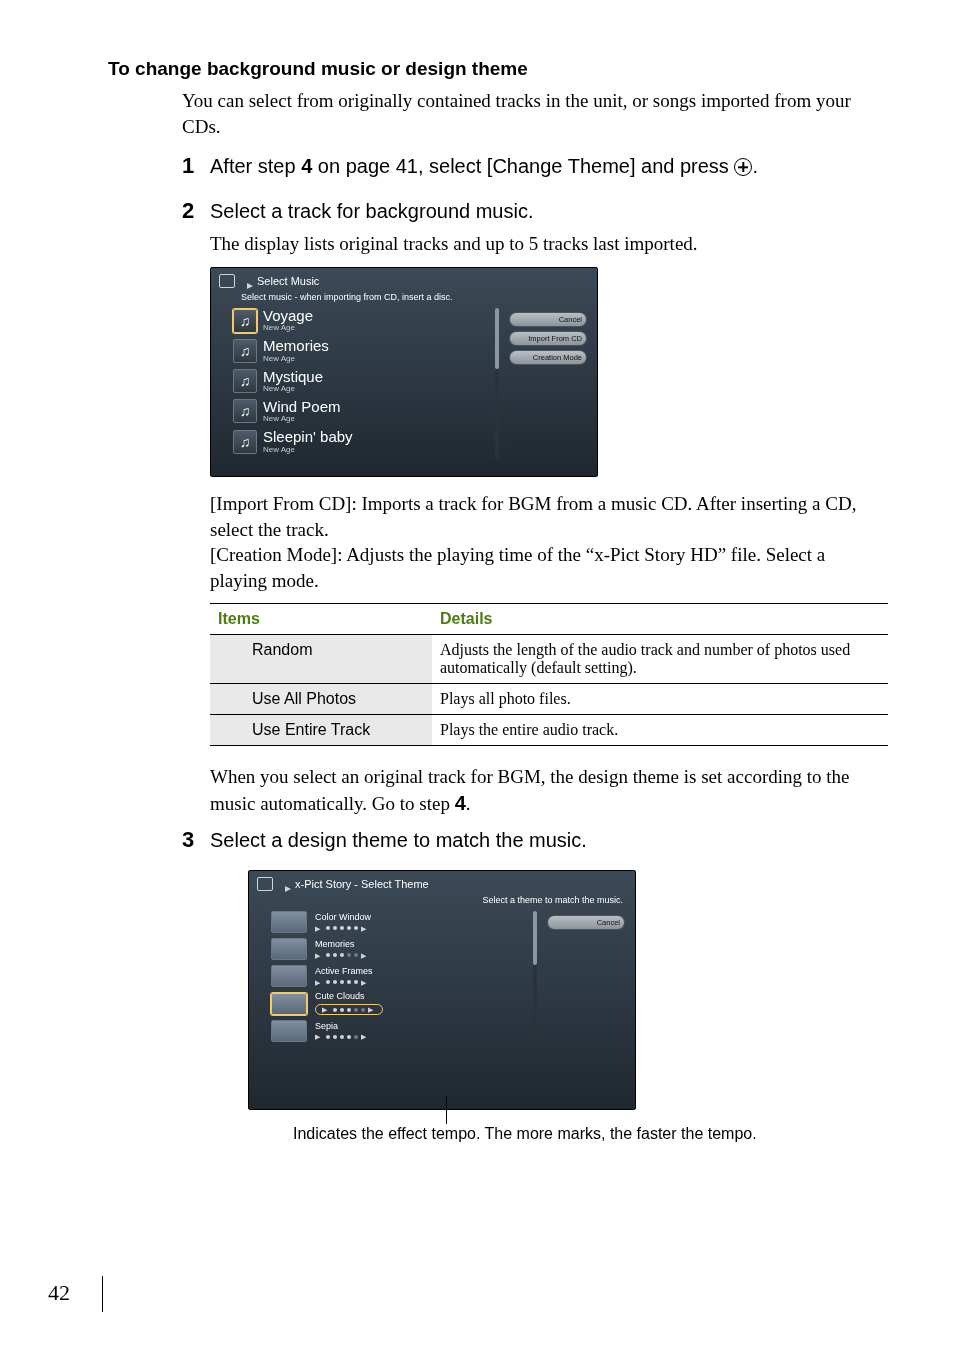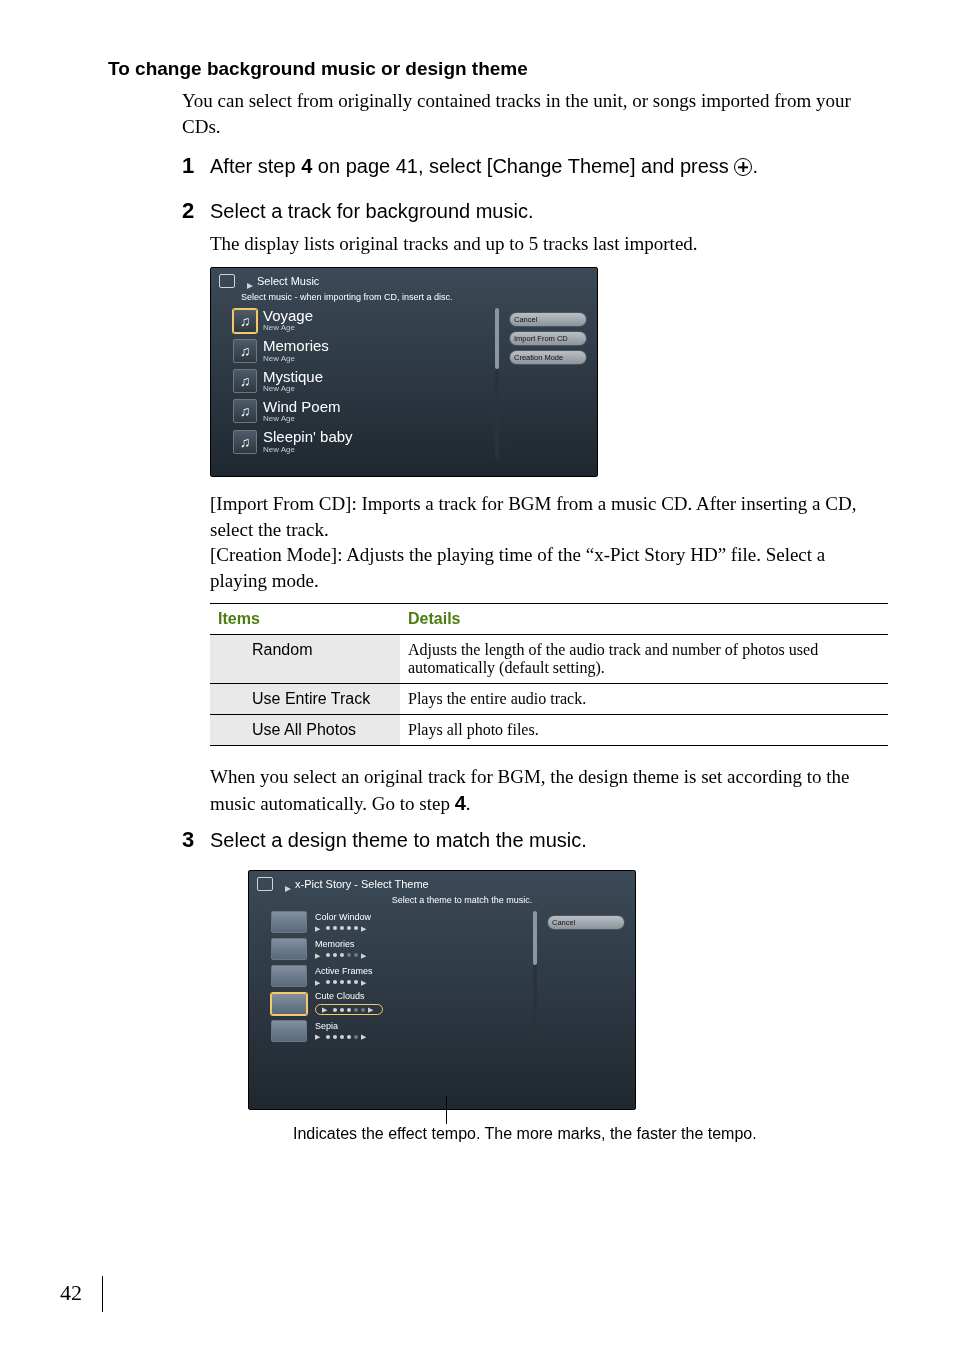--- a/index.html
+++ b/index.html
@@ -89,21 +89,21 @@
   }
   .osd-body { display: flex; padding: 0 10px 8px 22px; gap: 10px; }
   .osd-list { flex: 1; }
   .osd-side { width: 78px; display: flex; flex-direction: column; gap: 4px; padding-top: 4px;}
   .pill {
     background: linear-gradient(#b9bfc5, #8d949b);
     color: #111;
     border: 0.5px solid #4a5560;
     border-radius: 9px;
     font-size: 7.5px;
-    text-align: left;
+    text-align: right;
     padding: 2px 4px;
     white-space: nowrap;
   }
   .music-row {
     display: flex; align-items: center; gap: 6px;
     margin-bottom: 5px;
   }
   .music-tile {
     width: 24px; height: 24px;
     background: linear-gradient(#4e5c68,#2e3840);
@@ -159,26 +159,26 @@
     font-size: 16px;
   }
   table.detail td {
     border-bottom: 1px solid #000;
     padding: 6px 8px;
     vertical-align: top;
   }
   table.detail td.label {
     font-family: Arial, Helvetica, sans-serif;
     background: #e9e9e9;
-    width: 190px;
+    width: 222px;
     padding-left: 42px;
   }
   .page-num {
     position: absolute;
-    left: 60px;
+    left: 48px;
     bottom: 46px;
     font-size: 22px;
   }
   .page-rule {
     position: absolute;
     left: 102px;
     bottom: 40px;
     width: 1px;
     height: 36px;
     background: #000;
@@ -284,26 +284,26 @@
       <th>Items</th>
       <th>Details</th>
     </tr>
   </thead>
   <tbody>
     <tr>
       <td class="label">Random</td>
       <td>Adjusts the length of the audio track and number of photos used automatically (default setting).</td>
     </tr>
     <tr>
+      <td class="label">Use All Photos</td>
+      <td>Plays all photo files.</td>
+    </tr>
+    <tr>
       <td class="label">Use Entire Track</td>
       <td>Plays the entire audio track.</td>
-    </tr>
-    <tr>
-      <td class="label">Use All Photos</td>
-      <td>Plays all photo files.</td>
     </tr>
   </tbody>
 </table>
 
 <div class="sub-para">
   <span>When you select an original track for BGM, the design theme is set according to the music automatically. Go to step </span><span class="sans bold" style="font-size:20px">4</span><span>.</span>
 </div>
 
 <div class="step-row">
   <div class="step-num">3</div>
@@ -311,21 +311,21 @@
 </div>
 
 <div style="height:10px"></div>
 
 <div class="osd theme" style="margin-left:160px;">
   <div class="osd-header">
     <span class="small-icon"></span>
     <span class="arrow-tag"></span>
     <span>x-Pict Story - Select Theme</span>
   </div>
-  <div class="osd-sub" style="display:flex; justify-content:center; align-items:center; padding-right:12px;margin-left:22px;">
+  <div class="osd-sub" style="display:flex; justify-content:flex-end; align-items:center; padding-right:12px;margin-left:22px;">
     <span>Select a theme to match the music.</span>
   </div>
   <div class="osd-body">
     <div class="osd-list">
       <div class="theme-row">
         <div class="theme-thumb"></div>
         <div class="theme-meta">
           <div class="theme-title">Color Window</div>
           <div class="tempo">
               <span class="tri">▶</span>

